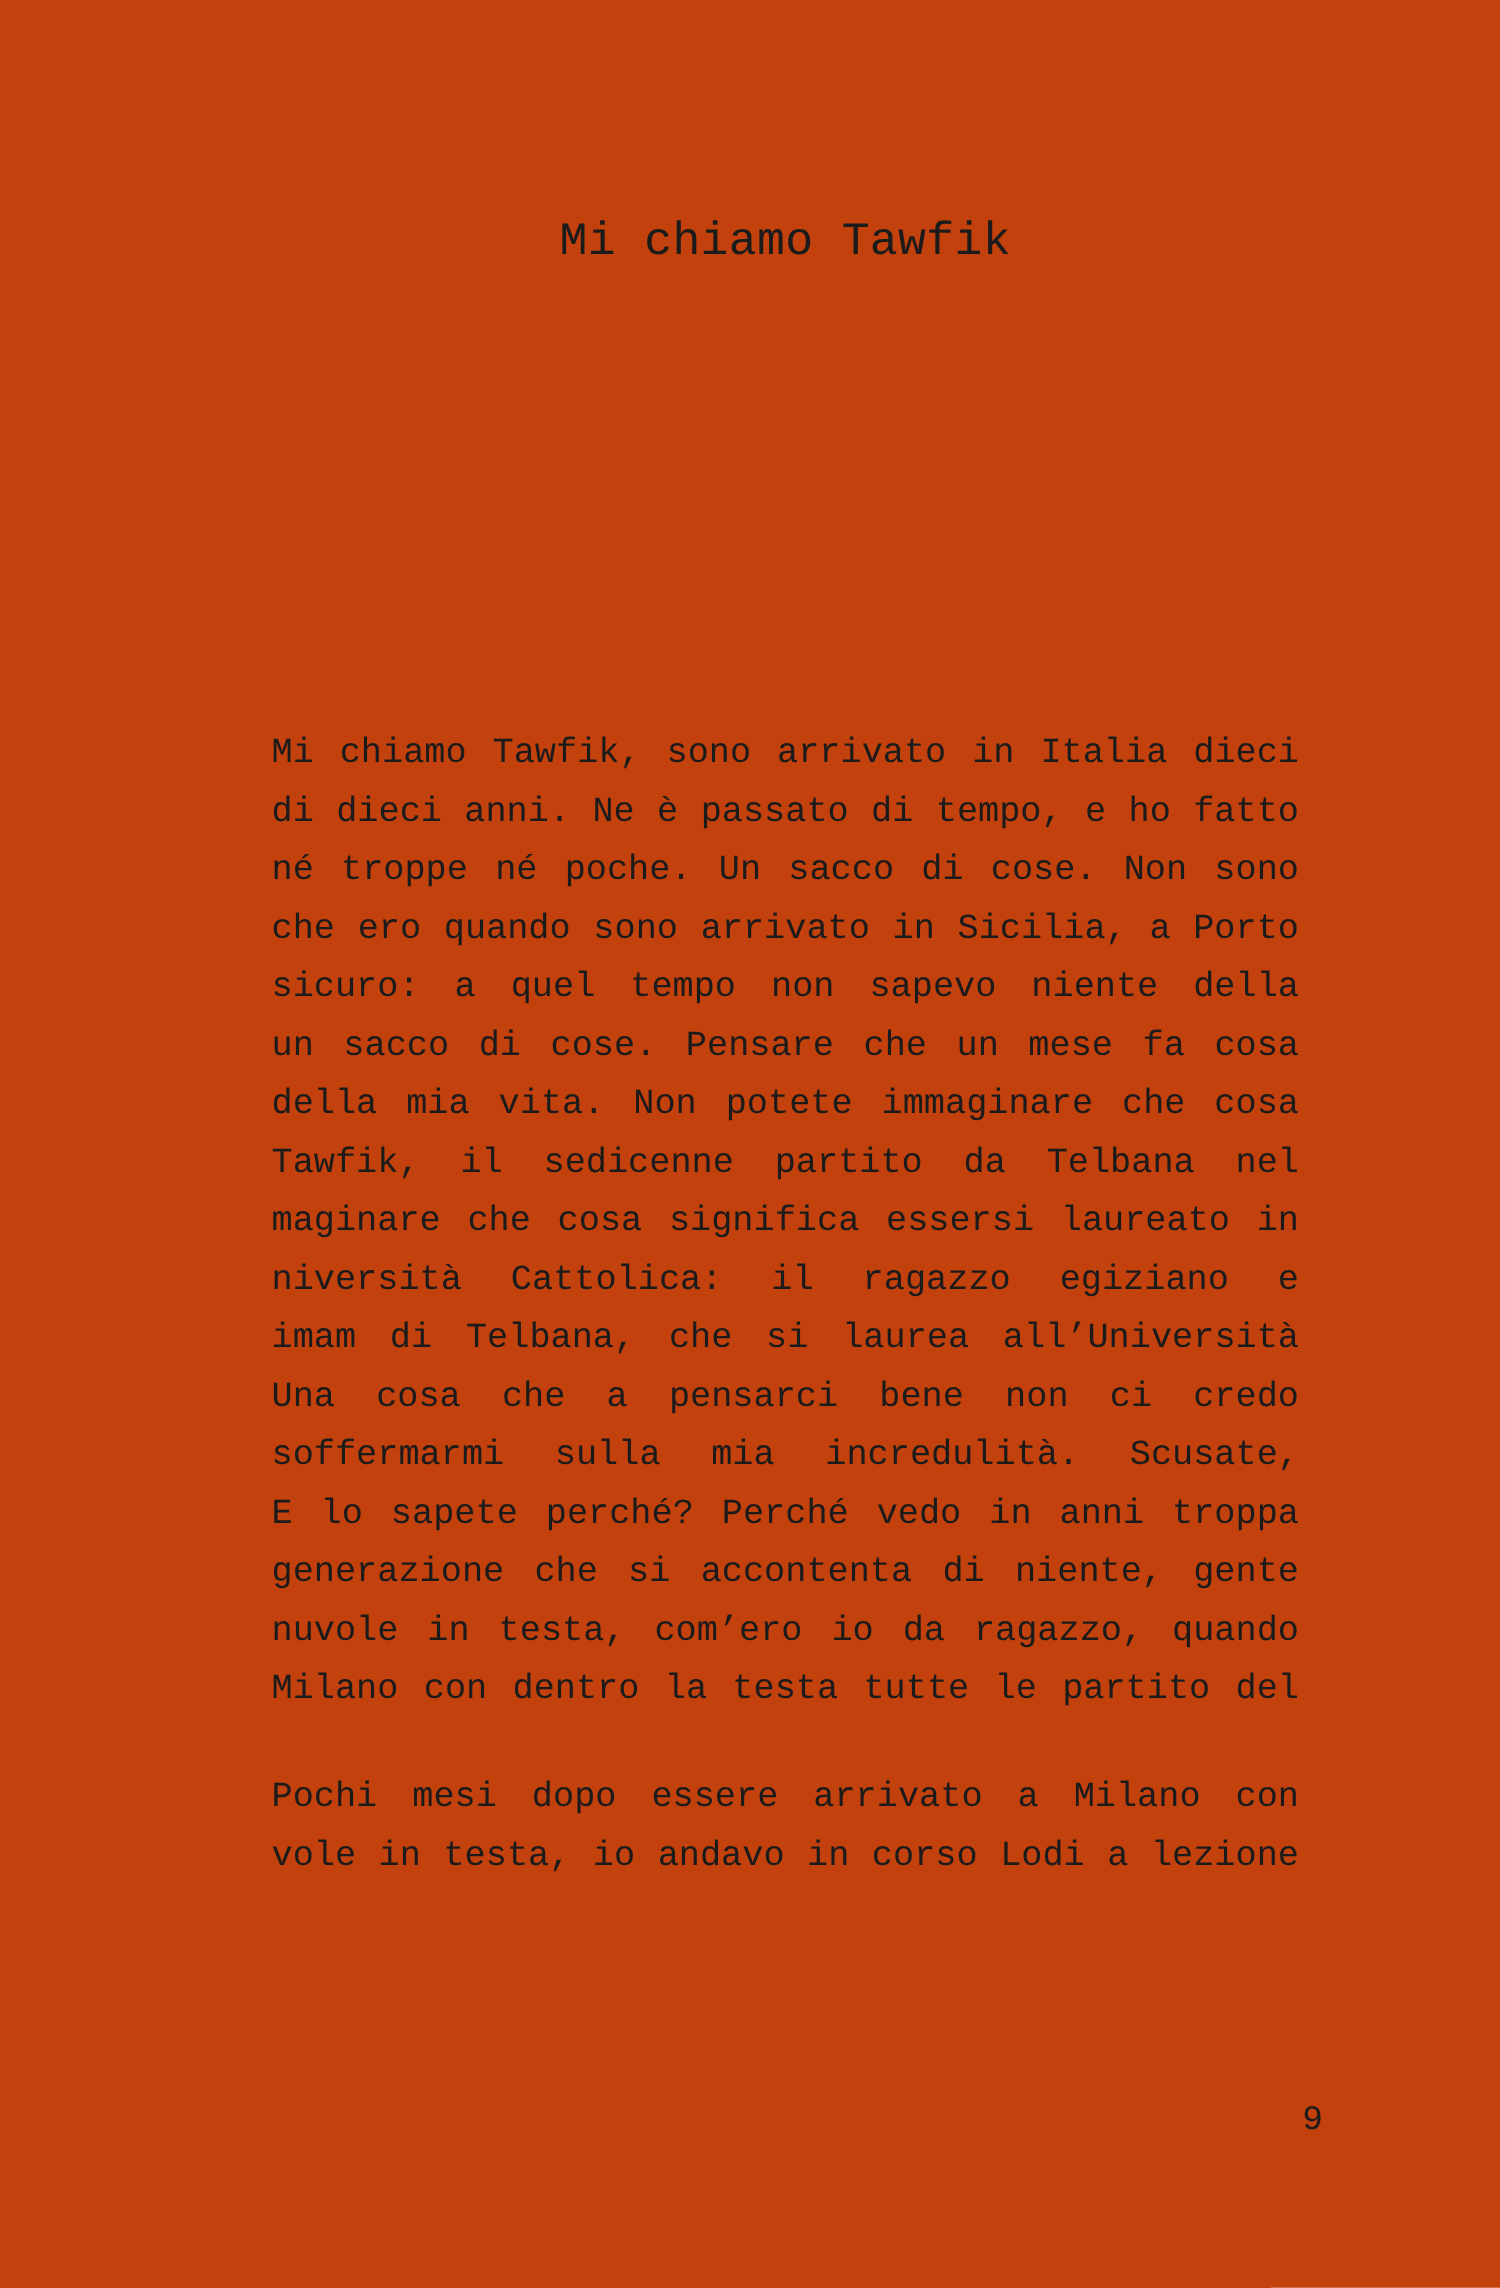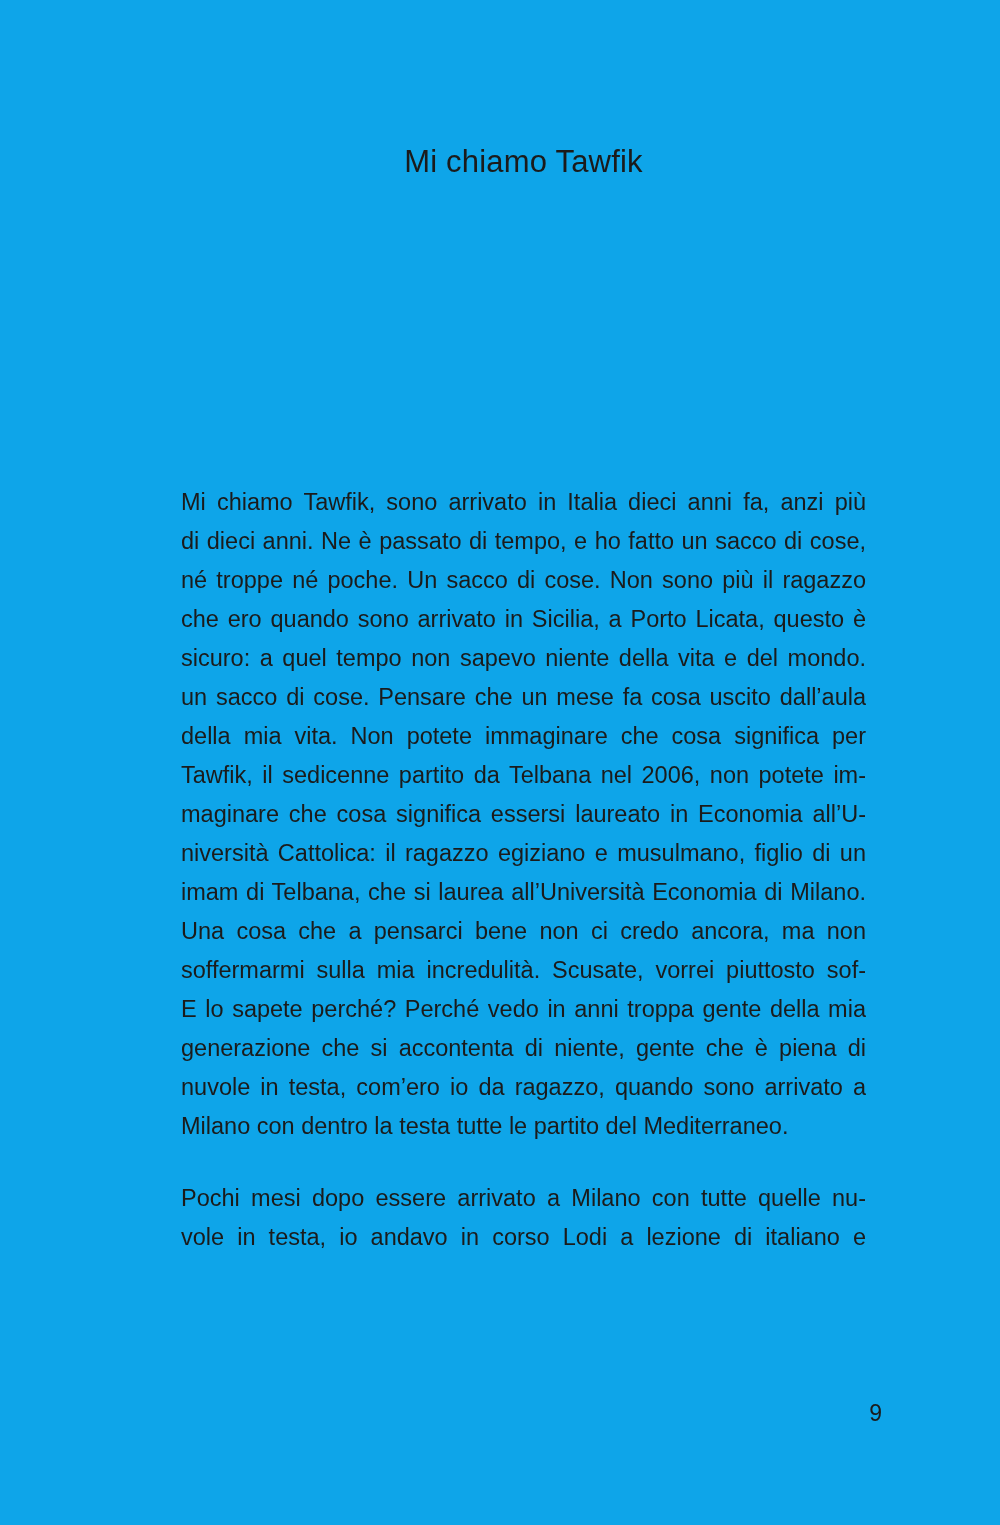--- a/index.html
+++ b/index.html
@@ -1,21 +1,21 @@
 <!DOCTYPE html>
 <html><head>
 <meta charset="utf-8">
 <style>
   html, body { margin: 0; padding: 0; }
   .page {
     position: relative;
     width: 1000px;
     height: 1525px;
-    background: #0ea5e9;
-    font-family: Liberation Sans, sans-serif;
+    background: #c2410c;
+    font-family: Liberation Mono, monospace;
     color: #1b1b1b;
     overflow: hidden;
   }
   .chapter-title {
     position: absolute;
     top: 144px;
     left: 165px;
     width: 717px;
     margin: 0;
     text-align: center;

